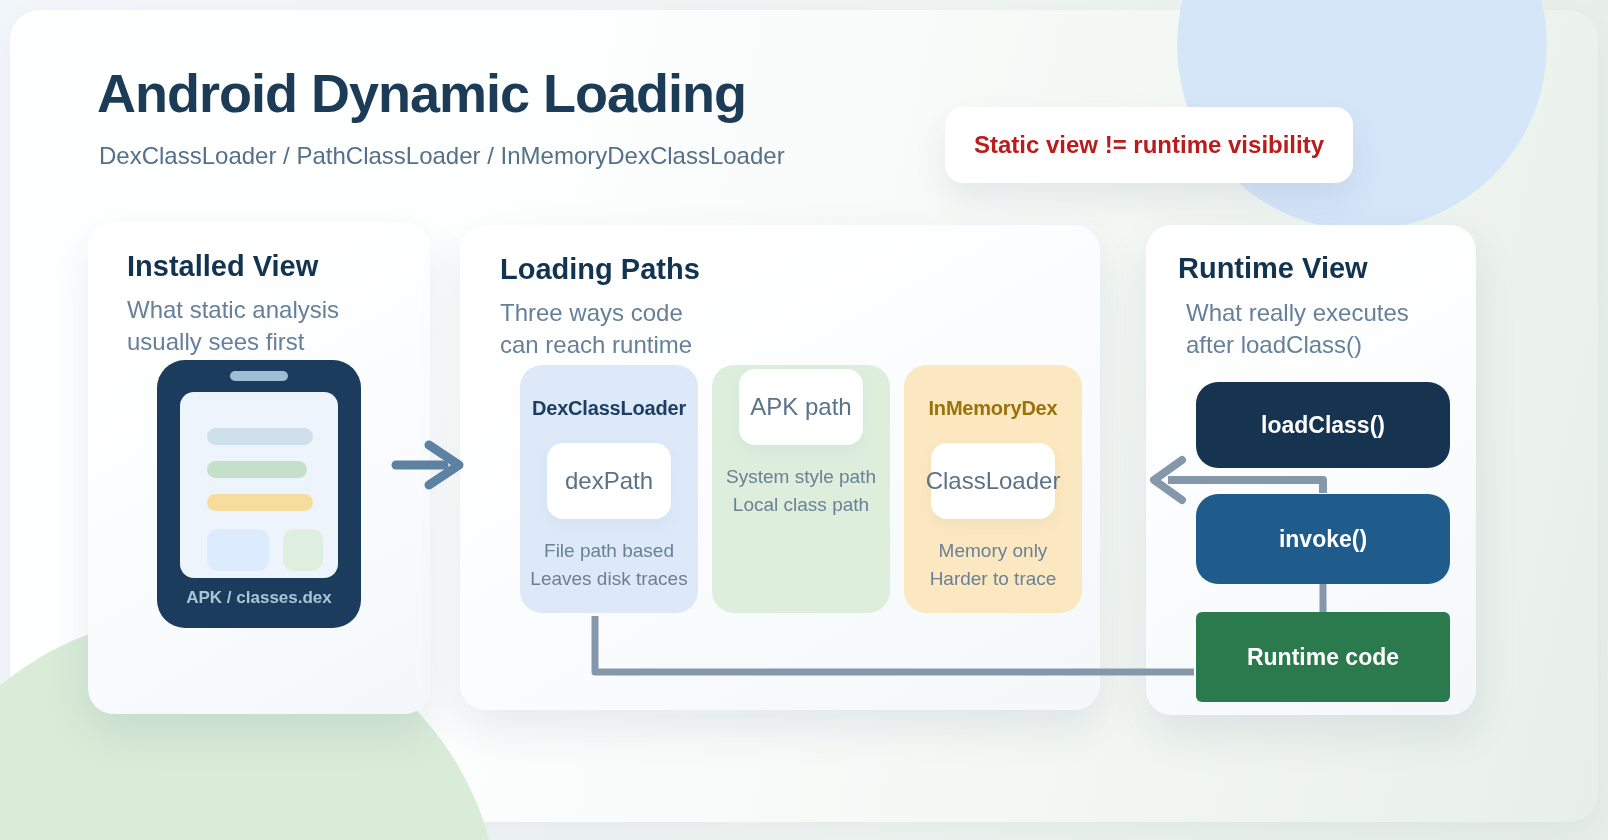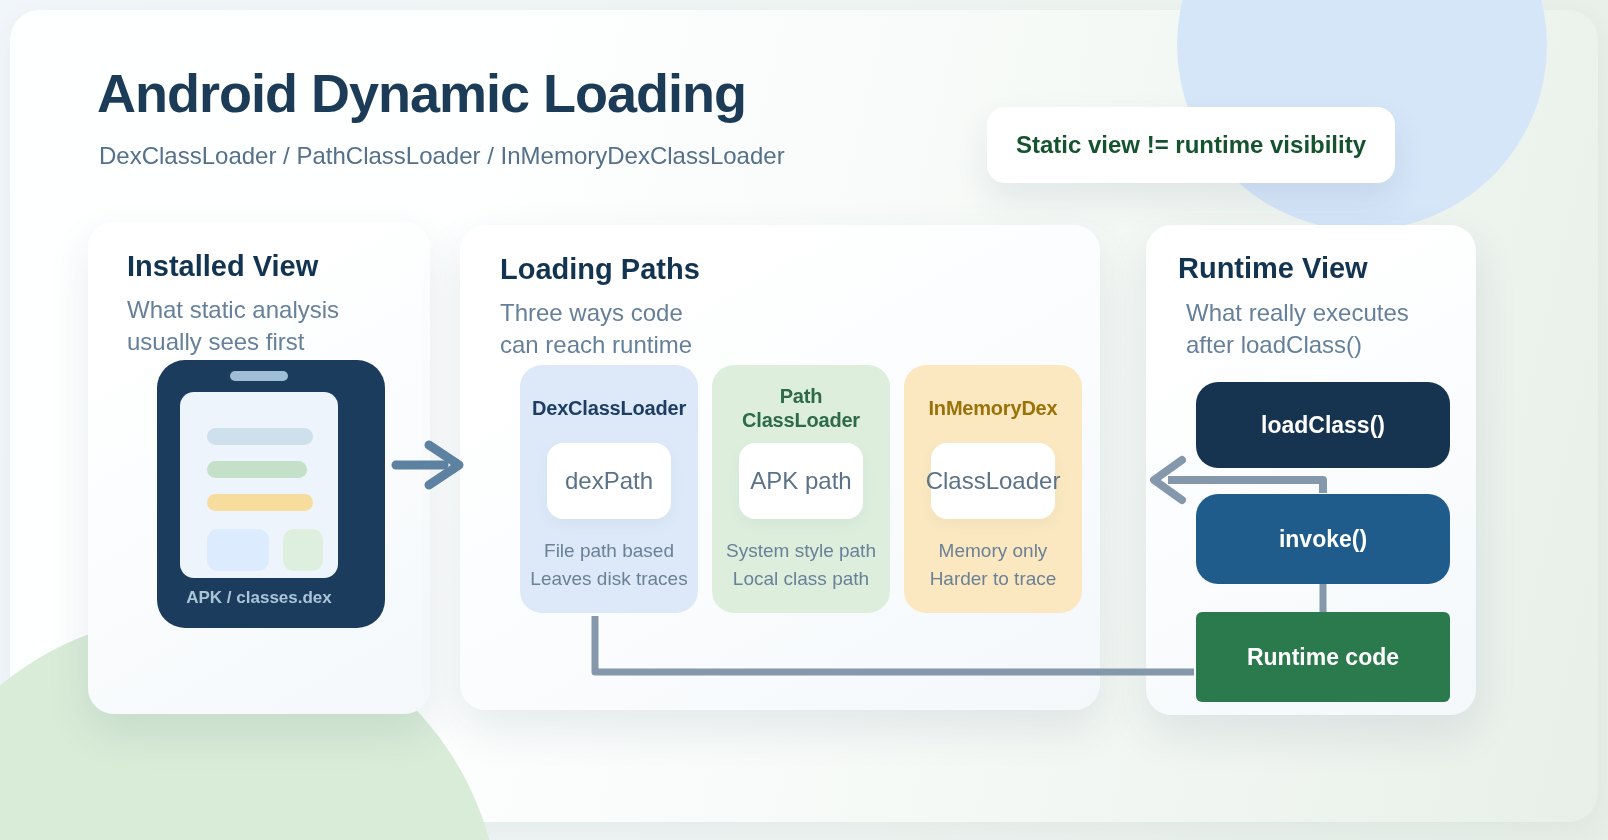--- a/index.html
+++ b/index.html
@@ -13,40 +13,40 @@
     background:linear-gradient(103deg,#feffff 28%,#f5f9f6 62%,#e8efe8 100%);
     box-shadow:0 10px 30px rgba(40,70,100,.05);
   }
   .blob{position:absolute;border-radius:50%;}
   .blob-blue{left:1177px;top:-140px;width:370px;height:370px;background:#d6e6f9;}
   .blob-green{left:-110px;top:615px;width:610px;height:610px;background:#d9ecd8;}
 
   .h1{position:absolute;left:97px;top:62px;font-size:54px;font-weight:800;color:#1c3b57;letter-spacing:-1px;}
   .h1-sub{position:absolute;left:99px;top:142px;font-size:24px;color:#54708a;}
   .badge{
-    position:absolute;left:987px;top:107px;width:408px;height:76px;background:#ffffff;border-radius:18px;
+    position:absolute;left:945px;top:107px;width:408px;height:76px;background:#ffffff;border-radius:18px;
     box-shadow:0 16px 34px rgba(30,60,90,.09);
     display:flex;align-items:center;justify-content:center;
-    font-size:24px;font-weight:700;color:#14532d;
+    font-size:24px;font-weight:700;color:#b91c1c;
   }
 
   .card{
     position:absolute;border-radius:26px;
     background:linear-gradient(150deg,#ffffff 18%,#f4f8fb 100%);
     box-shadow:0 18px 44px rgba(35,65,95,.10);
   }
   #card-installed{left:88px;top:222px;width:342px;height:492px;}
   #card-loading{left:460px;top:225px;width:640px;height:485px;}
   #card-runtime{left:1146px;top:225px;width:330px;height:490px;}
 
   .card-title{position:absolute;font-size:29px;font-weight:700;color:#133450;}
   .card-sub{position:absolute;font-size:24px;color:#66809a;line-height:1.32;}
 
   
-  .phone{position:absolute;left:69px;top:138px;width:204px;height:268px;border-radius:28px;background:#1b3c5c;padding-left:24px;}
+  .phone{position:absolute;left:69px;top:138px;width:204px;height:268px;border-radius:28px;background:#1b3c5c;}
   .phone-notch{position:absolute;left:73px;top:11px;width:58px;height:10px;border-radius:5px;background:#9fbdd4;}
   .phone-screen{position:absolute;left:23px;top:32px;width:158px;height:186px;border-radius:14px;background:#eef4fb;}
   .ps-bar{position:absolute;left:27px;height:17px;border-radius:9px;}
   .ps-bar1{top:36px;width:106px;background:#cfe0ed;}
   .ps-bar2{top:69px;width:100px;background:#c5e0c8;}
   .ps-bar3{top:102px;width:106px;background:#f6dd9d;}
   .ps-tile1{position:absolute;left:27px;top:137px;width:62px;height:42px;border-radius:11px;background:#dcebfd;}
   .ps-tile2{position:absolute;left:103px;top:137px;width:40px;height:42px;border-radius:11px;background:#dfefdf;}
   .phone-label{position:absolute;left:0;top:228px;width:204px;text-align:center;font-size:17px;font-weight:700;color:#aac4d8;}
 
@@ -119,21 +119,20 @@
       <div class="loader" style="background: rgb(221, 233, 248);">
         <div class="loader-name" style="color: rgb(29, 62, 99);">DexClassLoader</div>
         <div class="loader-box">dexPath</div>
         <div class="loader-traits">
           <div>File path based</div>
           <div>Leaves disk traces</div>
         </div>
       </div>
 
       <div class="loader" style="background: rgb(221, 238, 221);">
-        <div class="loader-name" style="color: rgb(45, 106, 74);">Path ClassLoader</div>
         <div class="loader-box">APK path</div>
         <div class="loader-traits">
           <div>System style path</div>
           <div>Local class path</div>
         </div>
       </div>
 
       <div class="loader" style="background: rgb(251, 232, 192);">
         <div class="loader-name" style="color: rgb(154, 114, 10);">InMemoryDex</div>
         <div class="loader-box">ClassLoader</div>

